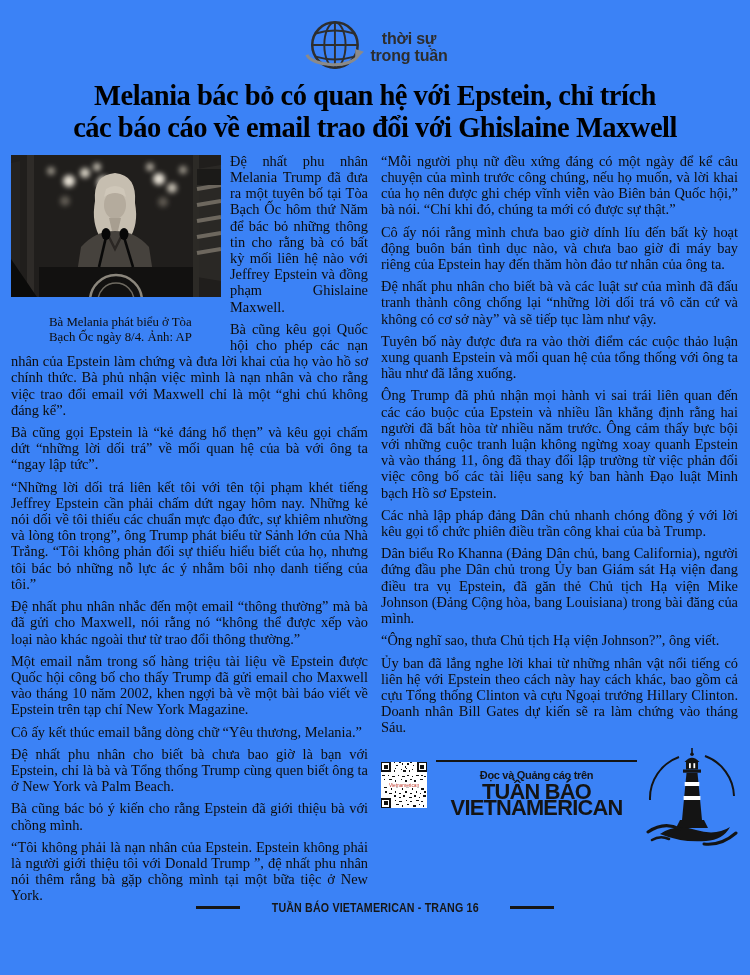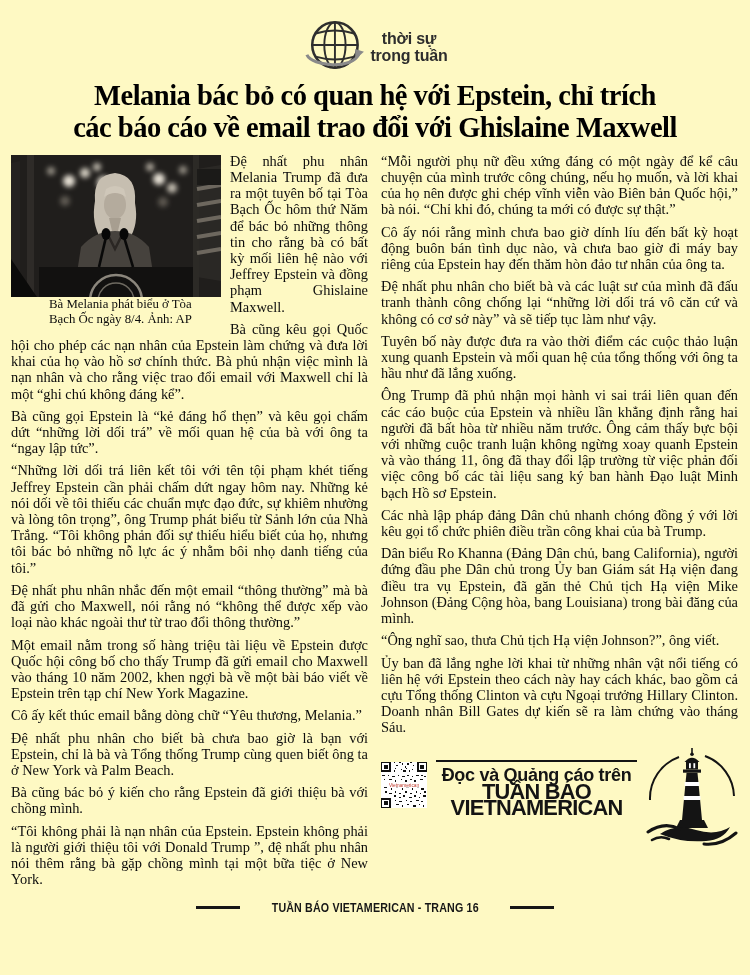--- a/index.html
+++ b/index.html
@@ -1,41 +1,41 @@
 <!DOCTYPE html>
 <html><head>
 <meta charset="utf-8">
 <style>
   html,body { margin:0; padding:0; background:#ffffff; }
   .page {
     position:relative; width:750px; height:975px; overflow:hidden;
-    background:#fef9c3; color:#111;
+    background:#3b82f6; color:#111;
     font-family:"Liberation Serif", serif;
   }
   
   .masthead { display:flex; justify-content:center; align-items:center; padding-top:18px; gap:6px; }
   .masthead svg { display:block; }
   .masthead-text { font-family:"Liberation Sans", sans-serif; font-weight:bold; font-size:16px; line-height:1.08; color:#2d2d2d; text-align:center; letter-spacing:-0.2px; }
   
   .headline { margin-top:4px; text-align:center; font-weight:bold; font-size:28.5px; line-height:1.12; letter-spacing:-0.5px; color:#000; }
   
   .cols { display:flex; gap:13px; padding:0 11px; margin-top:9px; }
   .col { width:357px; font-size:14.4px; line-height:16.2px; text-align:justify; color:#0d0d0d; }
   .col p { margin:0 0 6px 0; }
   p.cont { text-align-last:justify; }
   
   .photo-block { float:left; width:210px; margin:2px 9px 3px 0; }
   .photo { width:210px; height:142px; background:#1c1a18; }
   .photo svg { display:block; }
-  .caption { font-size:12.8px; line-height:1.22; padding-left:38px; margin-top:0; text-align:left; }
+  .caption { font-size:12.8px; line-height:1.22; padding-left:38px; margin-top:18px; text-align:left; }
   
   .ad { display:flex; align-items:flex-start; gap:9px; margin-top:16px; }
   .ad-qr { flex:0 0 auto; margin-top:10px; }
   .ad-mid { flex:1 1 auto; border-top:2.5px solid #141414; margin-top:8px; padding-top:5px; text-align:center; font-family:"Liberation Sans", sans-serif; font-weight:bold; color:#141414; }
-  .ad-line1 { font-size:18px; letter-spacing:-0.3px; }
+  .ad-line1 { font-size:11px; letter-spacing:-0.3px; }
   .ad-line2 { font-size:22.5px; letter-spacing:-0.8px; transform:scaleX(0.97); transform-origin:center; margin-top:1px; }
   .ad-lh { flex:0 0 auto; margin-top:-4px; }
   
   .footer { position:absolute; left:0; right:0; top:900px; display:flex; justify-content:center; align-items:center; gap:9px; }
   .footer-dash { width:44px; height:2.5px; background:#161616; }
   .footer-text { font-family:"Liberation Sans", sans-serif; font-weight:bold; font-size:13px; letter-spacing:0.2px; color:#161616; transform:scaleX(0.82); transform-origin:center; white-space:nowrap; }
 </style>
 </head>
 <body>
 

